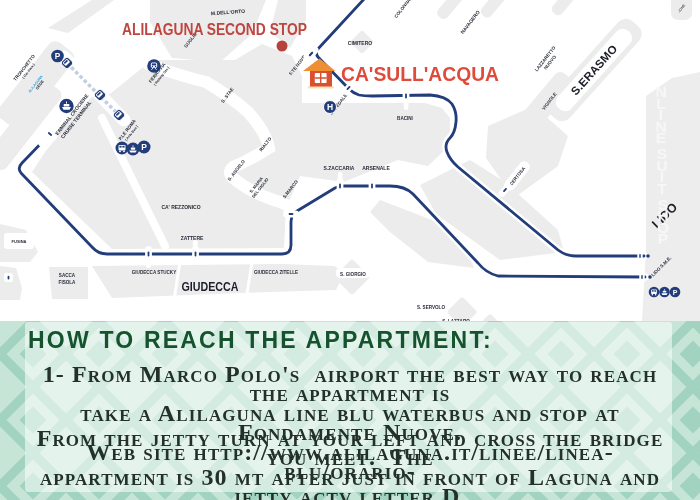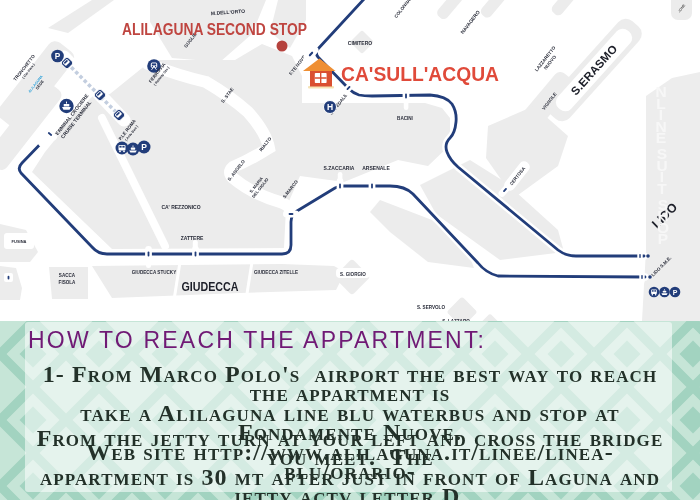--- a/index.html
+++ b/index.html
@@ -1,20 +1,20 @@
 <!DOCTYPE html>
 <html><head>
 <meta charset="utf-8">
 <style>
   html,body{margin:0;padding:0}
   .page{position:relative;width:700px;height:500px;overflow:hidden;background:#ffffff;font-family:"Liberation Sans",sans-serif}
   .mapsvg{position:absolute;left:0;top:0}
   .green{position:absolute;left:0;top:321px;width:700px;height:179px;z-index:5}
   .overlay{position:absolute;left:25px;top:1px;width:647px;height:170px;background:rgba(255,255,255,0.54);border-radius:3px}
-  .howto{position:absolute;left:28px;top:6px;width:660px;color:#701a75;font-weight:normal;font-size:23px;letter-spacing:2.2px}
+  .howto{position:absolute;left:28px;top:6px;width:660px;color:#14532d;font-weight:bold;font-size:23px;letter-spacing:2.2px}
   .para{position:absolute;left:27px;width:646px;text-align:center;color:#233129;font-family:"Liberation Serif",serif;font-variant:small-caps;font-weight:bold;font-size:24px;line-height:19.4px;letter-spacing:1.1px}
 </style>
 </head>
 <body>
 <div class="page">
 
   <svg class="mapsvg" width="700" height="330" viewBox="0 0 700 330">
     <g id="islands" fill="#ececec">
 
       <rect x="-12" y="70" width="96" height="30" rx="8" transform="rotate(-52 36 85)"></rect>

